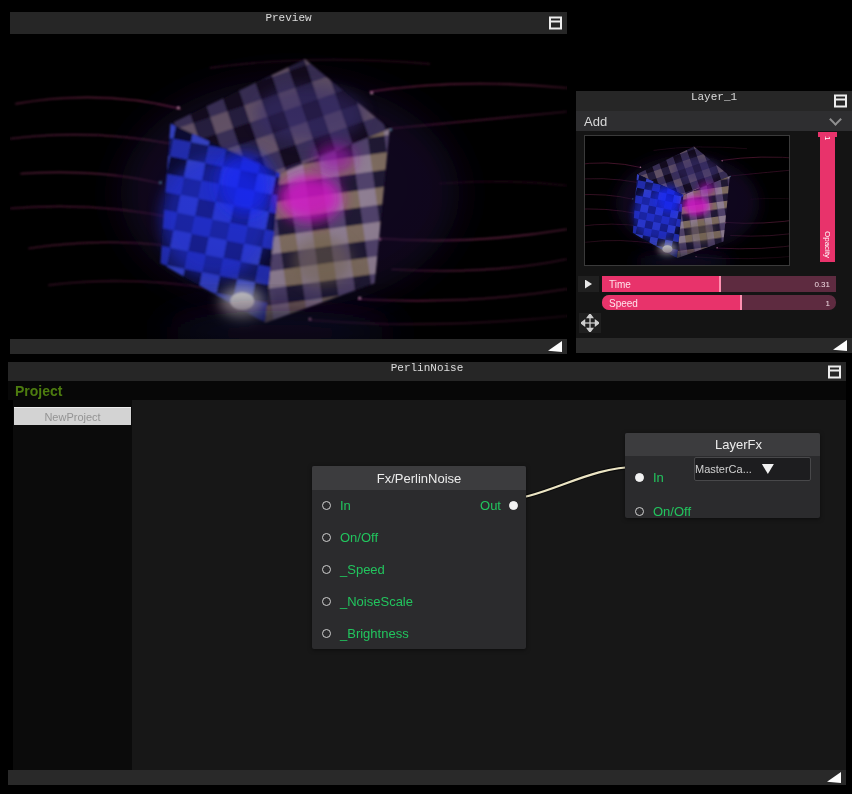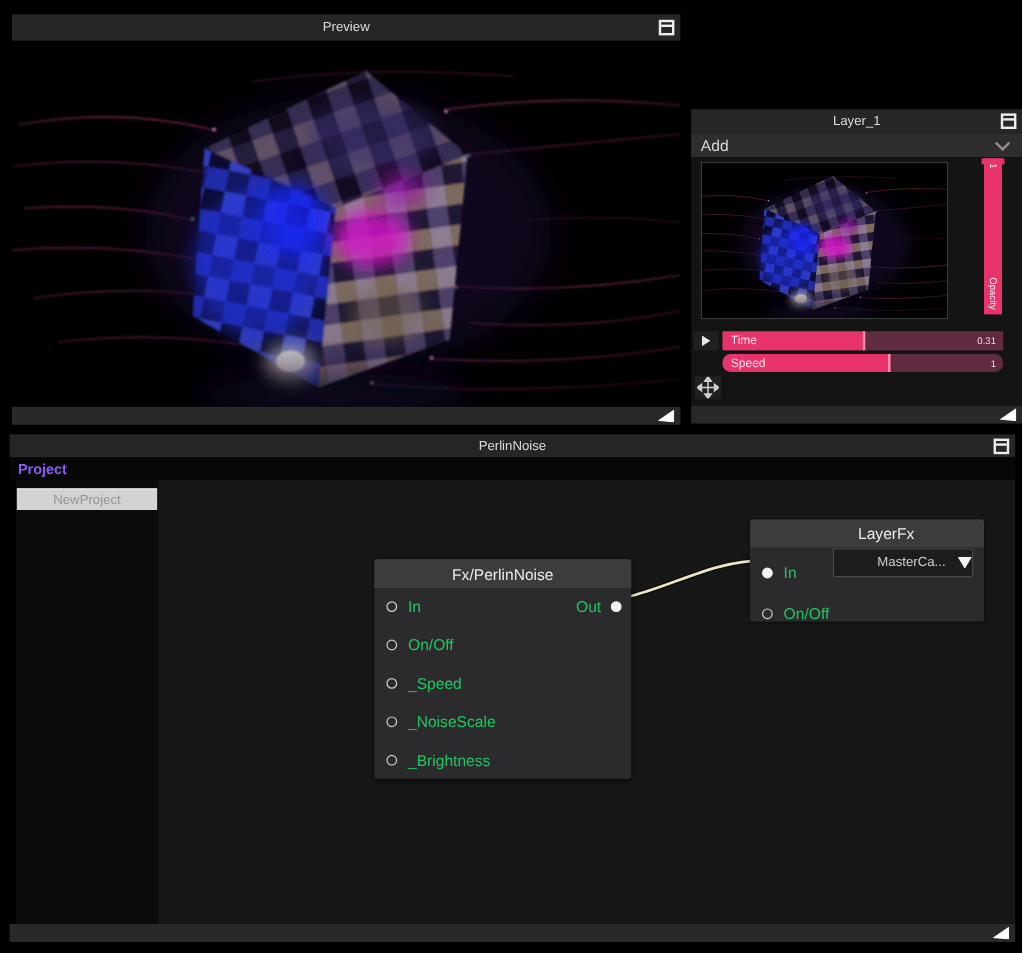--- a/index.html
+++ b/index.html
@@ -3,21 +3,21 @@
 <meta charset="utf-8">
 <style>
   * { margin:0; padding:0; box-sizing:border-box; }
   html,body { width:852px; height:794px; background:#000; overflow:hidden;
               font-family:"Liberation Sans", sans-serif; position:relative; }
 
   .panel { position:absolute; display:flex; flex-direction:column; }
 
   
   .titlebar { height:22px; background:#262626; color:#dcdcdc; font-size:11px;
-              display:flex; align-items:center; justify-content:center; position:relative; flex:0 0 auto; }
+              display:flex; align-items:flex-start; justify-content:center; position:relative; flex:0 0 auto;font-family:Liberation Mono, monospace; }
   .titlebar.small { height:20px; }
   .winicon { position:absolute; right:5px; top:50%; transform:translateY(-50%);
              width:13px; height:13px; border:2px solid #ededed; }
   .winicon i { display:block; height:2px; background:#ededed; margin-top:2px; }
   .bottombar { height:15px; background:#292929; position:relative; flex:0 0 auto; }
   .resize-tri { position:absolute; right:5px; bottom:2px; width:14px; height:11px;
                 background:#fdfdfd; clip-path:polygon(100% 0,100% 100%,0 88%); }
 
   
   #preview-panel { left:10px; top:12px; width:557px; height:342px; }
@@ -54,21 +54,21 @@
              font-size:10px; color:#ffe3ec; }
   .h-value { position:absolute; right:6px; top:50%; transform:translateY(-50%);
              font-size:8px; color:#f0dbe2; }
 
   .move-cell { position:absolute; left:3px; top:182px; width:22px; height:20px;
                background:#1f1f1f; display:flex; align-items:center; justify-content:center; }
 
   
   #node-editor { left:8px; top:362px; width:838px; height:423px; }
   #node-editor .titlebar { height:19px; }
-  .tabrow { height:19px; background:#070707; color:#8b5cf6; font-size:12px; font-weight:bold;
+  .tabrow { height:19px; background:#070707; color:#4d7c0f; font-size:14px; font-weight:bold;
             display:flex; align-items:center; padding:0 7px; flex:0 0 auto; }
   .editor-body { position:relative; flex:1; background:#000; }
   .sidebar { position:absolute; left:5px; top:0; width:119px; height:100%; background:#0b0b0b; }
   .sidebar-item { margin:7px 0 0 1px; width:117px; height:18px; background:#d3d3d3;
                   border-top:1px solid #efefef; color:#949494; font-size:11px;
                   display:flex; align-items:center; justify-content:center; }
   .canvas { position:absolute; left:124px; top:0; right:0; height:100%; background:#171717; }
   .wires { position:absolute; inset:0; pointer-events:none; }
 
   .node { position:absolute; background:#2b2b2d; border-radius:2px;
@@ -85,21 +85,21 @@
   .port-circle.filled { background:#f2f2f2; border-color:#f2f2f2; }
   .out-group { position:absolute; right:8px; display:flex; align-items:center; }
   .out-group .port-circle { margin:0 0 0 8px; }
 
   #perlin-node  { left:180px; top:66px; width:214px; }
   #layerfx-node { left:493px; top:33px; width:195px; height:85px; }
   #layerfx-node .row-in    { height:26px; margin-top:8px; }
   #layerfx-node .row-onoff { height:30px; margin-top:6px; }
   .dropdown { position:absolute; left:69px; top:24px; width:117px; height:24px;
               background:#1d1d1f; border:1px solid #48484a; border-radius:2px;
-              display:flex; align-items:center; justify-content:flex-end;
+              display:flex; align-items:center; justify-content:flex-start;
               font-size:11px; color:#d0d0d0; gap:10px; }
   .dd-tri { width:12px; height:10px; background:#f2f2f2;
             clip-path:polygon(0 0,100% 0,50% 100%); flex:0 0 auto; }
 </style>
 </head>
 <body>
 
 <div class="panel" id="preview-panel">
   <div class="titlebar">
     <span>Preview</span>

